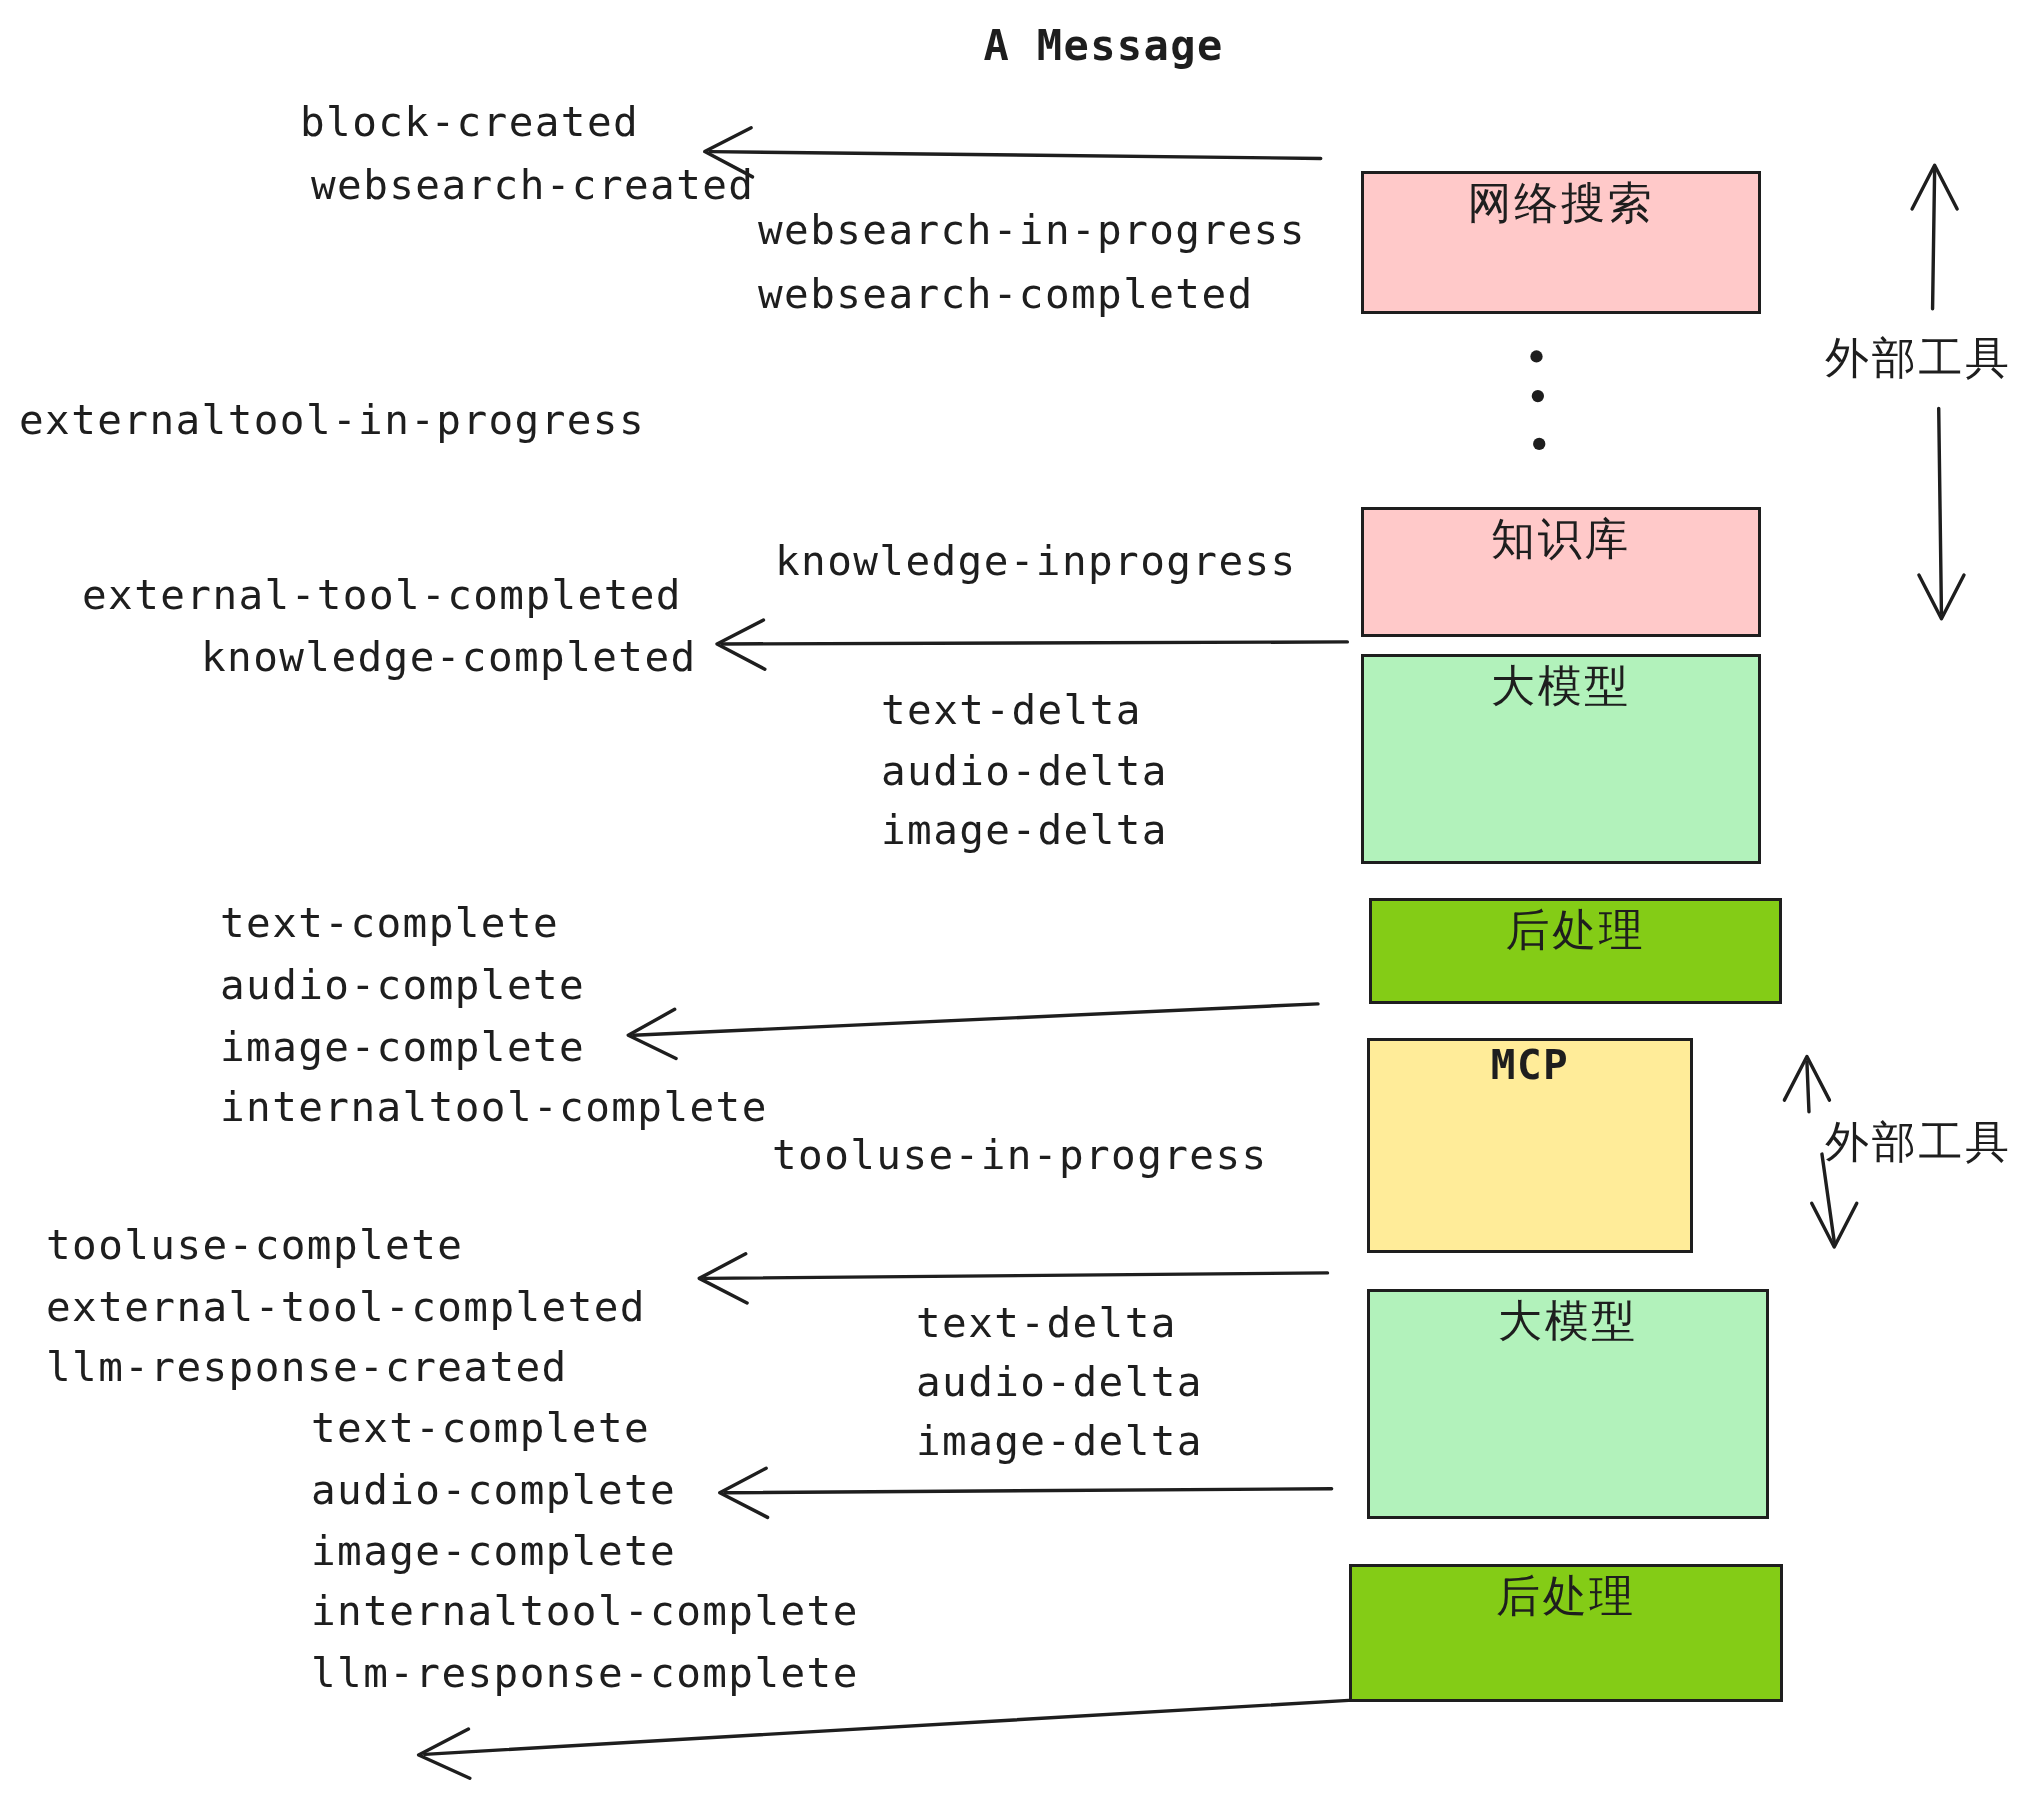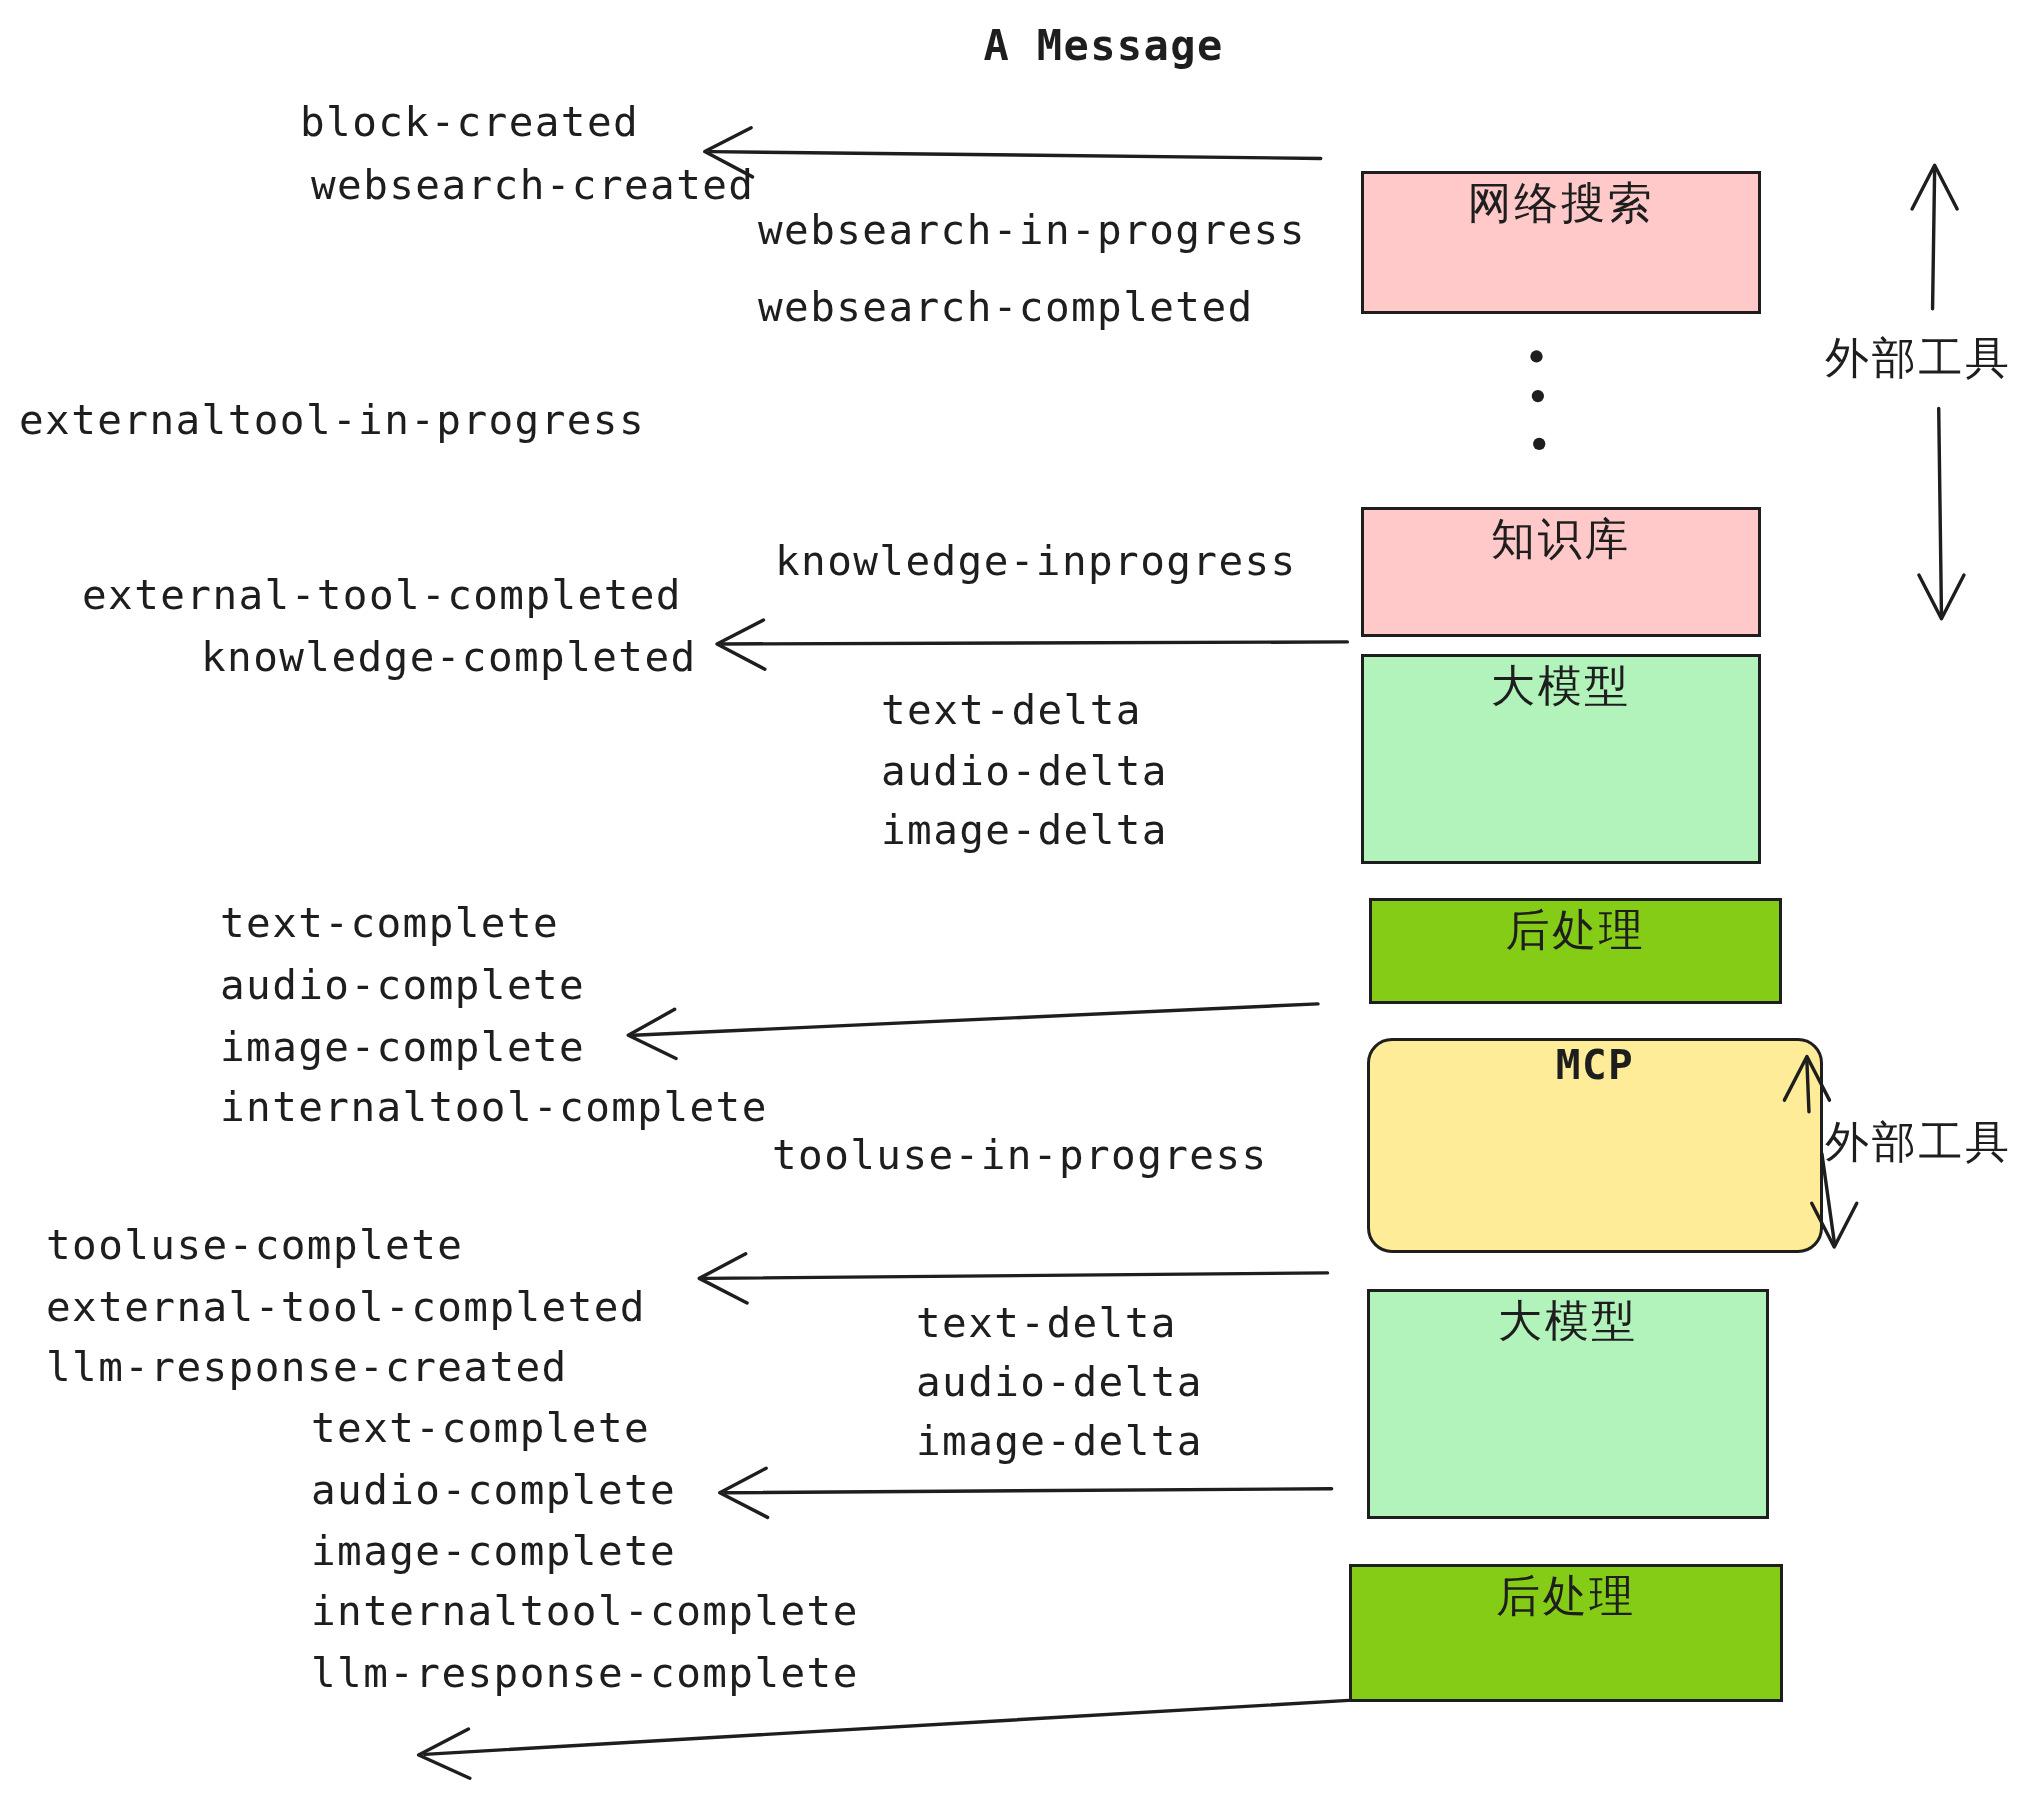--- a/index.html
+++ b/index.html
@@ -63,21 +63,21 @@
 </head>
 <body>
 
 <div class="canvas" style="--bg: #ffffff; --ink: #1e1e1e; --pink: #ffc9c9; --green: #b2f2bb; --yellow: #ffec99;">
 
   <div class="title">A Message</div>
 
   <div class="ev" style="left:300px;top:102px;">block-created</div>
   <div class="ev" style="left:758px;top:210px;">websearch-in-progress</div>
   <div class="ev" style="left:311px;top:165px;">websearch-created</div>
-  <div class="ev" style="left:758px;top:287px;">websearch-completed</div>
+  <div class="ev" style="left:758px;top:274px;">websearch-completed</div>
   <div class="ev" style="left:19px;top:400px;">externaltool-in-progress</div>
   <div class="ev" style="left:775px;top:541px;">knowledge-inprogress</div>
   <div class="ev" style="left:82px;top:575px;">external-tool-completed</div>
   <div class="ev" style="left:193px;top:637px;margin-left:8px;">knowledge-completed</div>
   <div class="ev" style="left:881px;top:690px;">text-delta</div>
   <div class="ev" style="left:881px;top:751px;">audio-delta</div>
   <div class="ev" style="left:881px;top:810px;">image-delta</div>
   <div class="ev" style="left:220px;top:903px;">text-complete</div>
   <div class="ev" style="left:220px;top:965px;">audio-complete</div>
   <div class="ev" style="left:220px;top:1027px;">image-complete</div>
@@ -101,21 +101,21 @@
   </div>
   <div class="node pink" style="left:1361px;top:507px;width:400px;height:130px;">
     <span class="node-label">知识库</span>
   </div>
   <div class="node green" style="left:1361px;top:654px;width:400px;height:210px;">
     <span class="node-label">大模型</span>
   </div>
   <div class="node white" style="left:1369px;top:898px;width:413px;height:106px;">
     <span class="node-label">后处理</span>
   </div>
-  <div class="node yellow" style="left:1367px;top:1038px;width:456px;height:215px;border-radius:25px;">
+  <div class="node yellow" style="left:1367px;top:1038px;width:326px;height:215px;">
     <span class="node-label mono">MCP</span>
   </div>
   <div class="node green" style="left:1367px;top:1289px;width:402px;height:230px;">
     <span class="node-label">大模型</span>
   </div>
   <div class="node white" style="left:1349px;top:1564px;width:434px;height:138px;">
     <span class="node-label">后处理</span>
   </div>
 
   <div class="side-label" style="left:1825px;top:329px;">外部工具</div>

